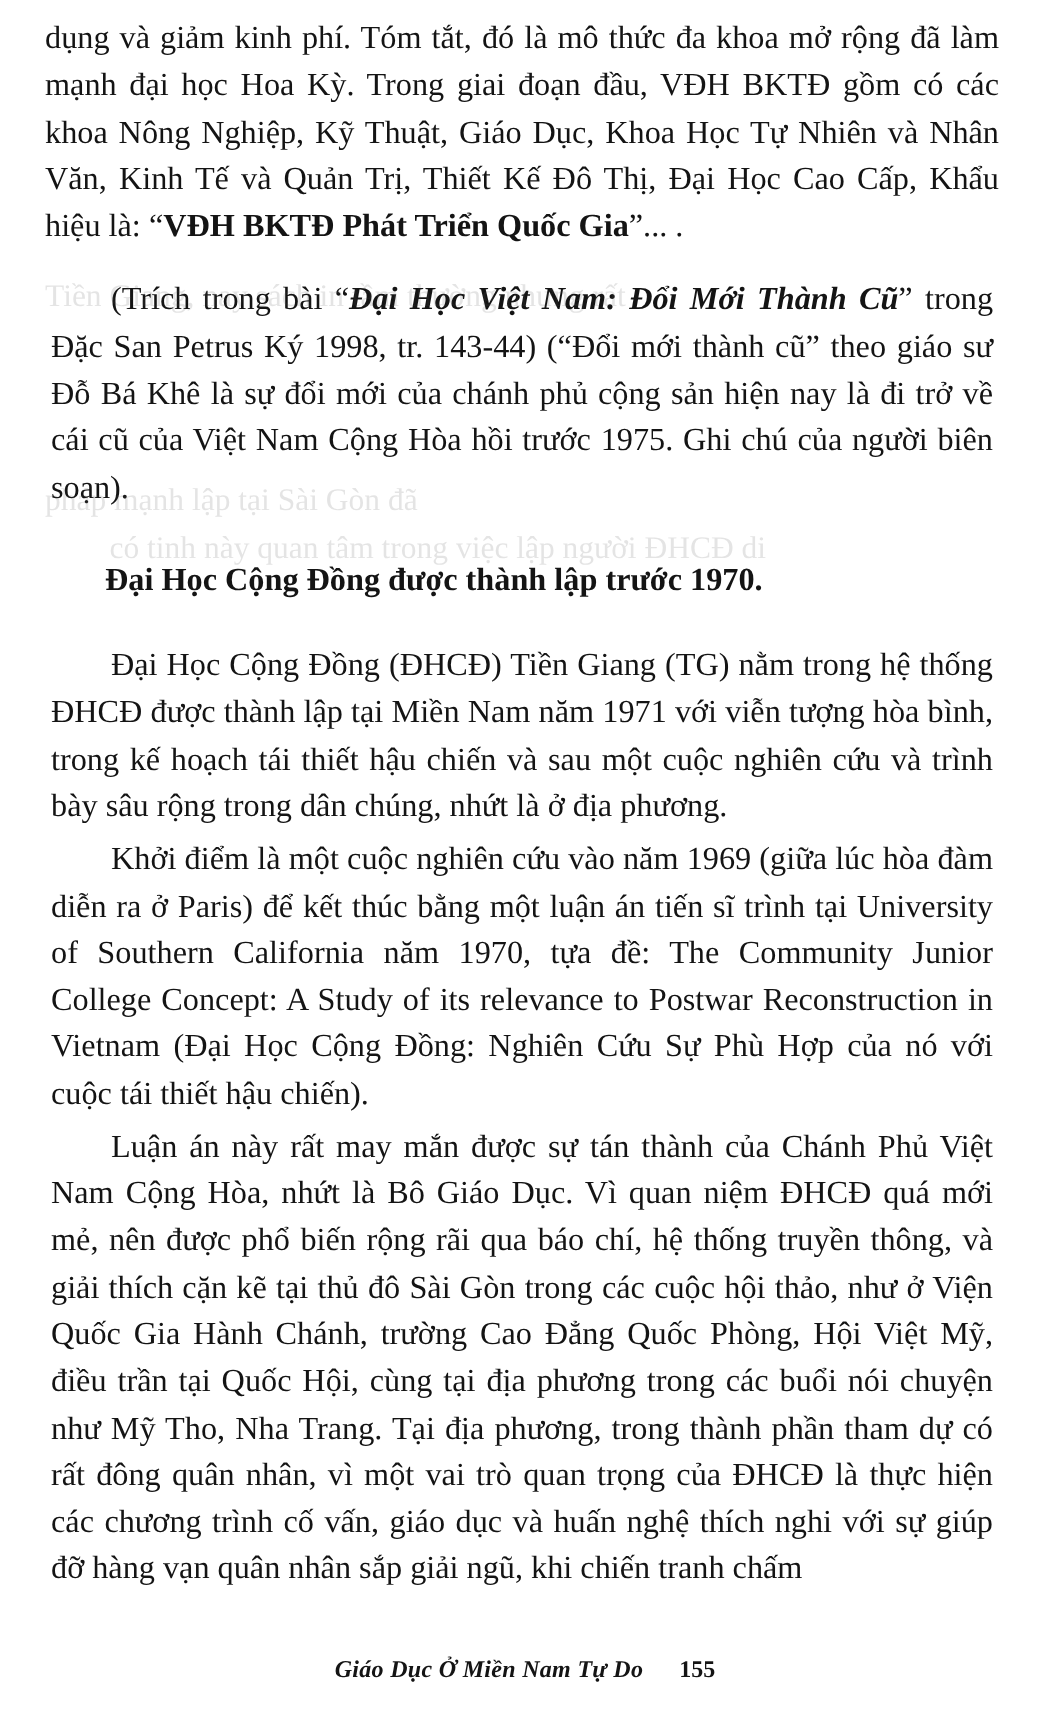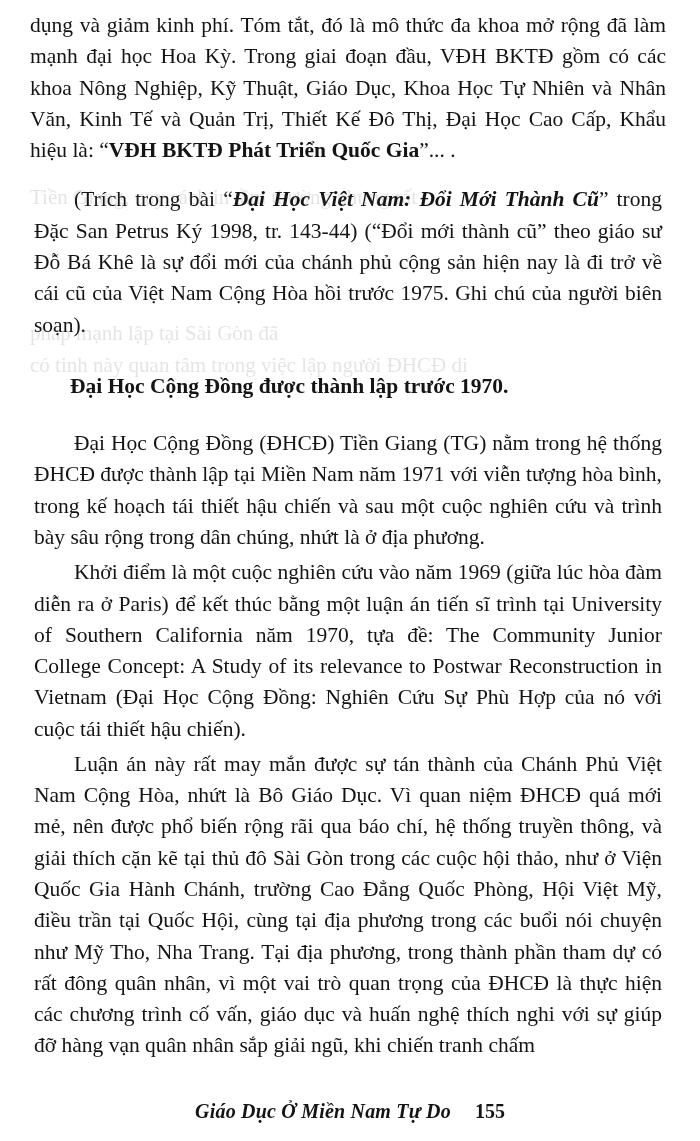--- a/index.html
+++ b/index.html
@@ -48,21 +48,21 @@
   }
   .spacer-sm { height: 14px; }
   .spacer-md { height: 22px; }
   .spacer-lg { height: 26px; }
   .footer {
     position: absolute;
     left: 0;
     right: 0;
     bottom: 18px;
     text-align: center;
-    font-size: 20px;
+    font-size: 16px;
   }
   .footer .title {
     font-weight: bold;
     font-style: italic;
     letter-spacing: 0.2px;
   }
   .footer .pagenum {
     font-weight: bold;
     margin-left: 24px;
   }
@@ -78,21 +78,21 @@
     font-family: "Liberation Serif", "DejaVu Serif", serif;
   }
 </style>
 </head>
 <body>
 
 <div class="page">
 
   <div class="ghost" style="top:182px;">Tiền Giang, nay sách in tầm thường nhưng rất</div>
   <div class="ghost" style="top:318px;">pháp mạnh lập tại Sài Gòn đã</div>
-  <div class="ghost" style="top:350px;">có tinh này quan tâm trong việc lập người ĐHCĐ di</div>
+  <div class="ghost" style="top:350px;margin-left:43px;">có tinh này quan tâm trong việc lập người ĐHCĐ di</div>
 
   <div class="body-text">
 
     <p class="noindent"><span>dụng và giảm kinh phí. Tóm tắt, đó là mô thức đa khoa mở rộng đã làm mạnh đại học Hoa Kỳ. Trong giai đoạn đầu, VĐH BKTĐ gồm có các khoa Nông Nghiệp, Kỹ Thuật, Giáo Dục, Khoa Học Tự Nhiên và Nhân Văn, Kinh Tế và Quản Trị, Thiết Kế Đô Thị, Đại Học Cao Cấp, Khẩu hiệu là: “</span><span class="b">VĐH BKTĐ Phát Triển Quốc Gia</span><span>”... .</span></p>
 
     <div class="spacer-sm"></div>
 
     <p class="para"><span>(Trích trong bài “</span><span class="bi">Đại Học Việt Nam: Đổi Mới Thành Cũ</span><span>” trong Đặc San Petrus Ký 1998, tr. 143-44) (“Đổi mới thành cũ” theo giáo sư Đỗ Bá Khê là sự đổi mới của chánh phủ cộng sản hiện nay là đi trở về cái cũ của Việt Nam Cộng Hòa hồi trước 1975. Ghi chú của người biên soạn).</span></p>
 
     <div class="spacer-lg"></div>

